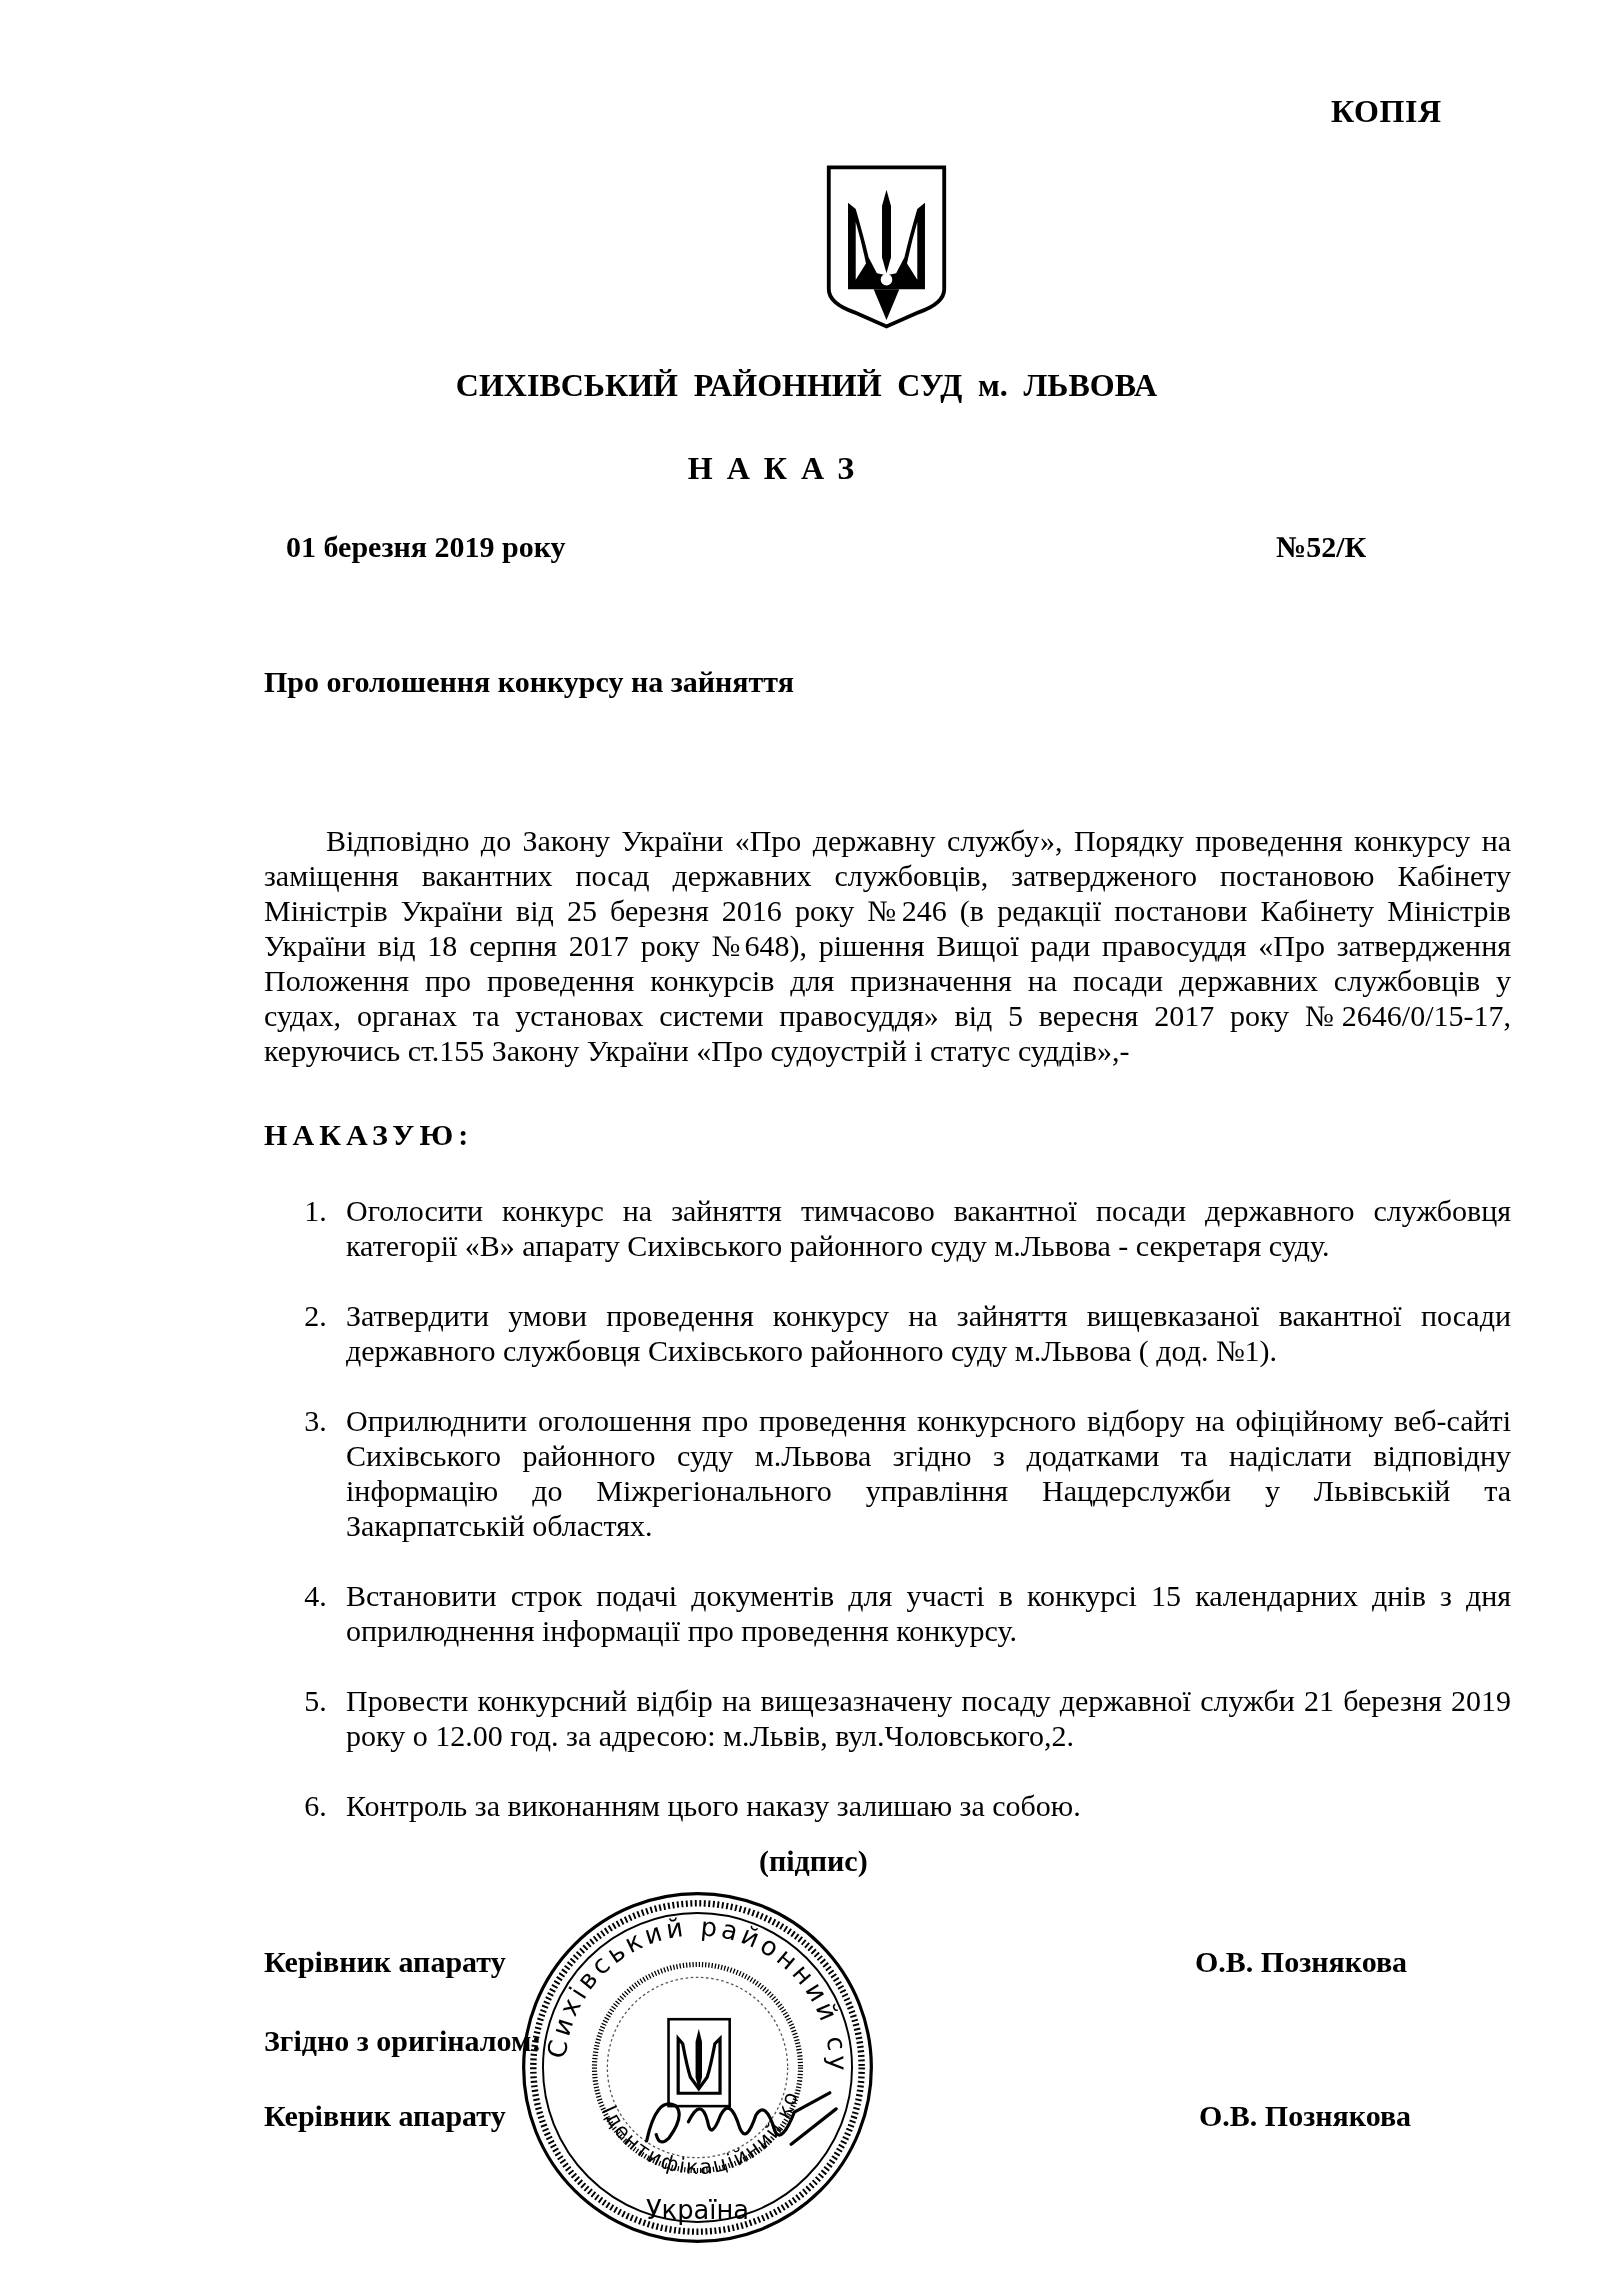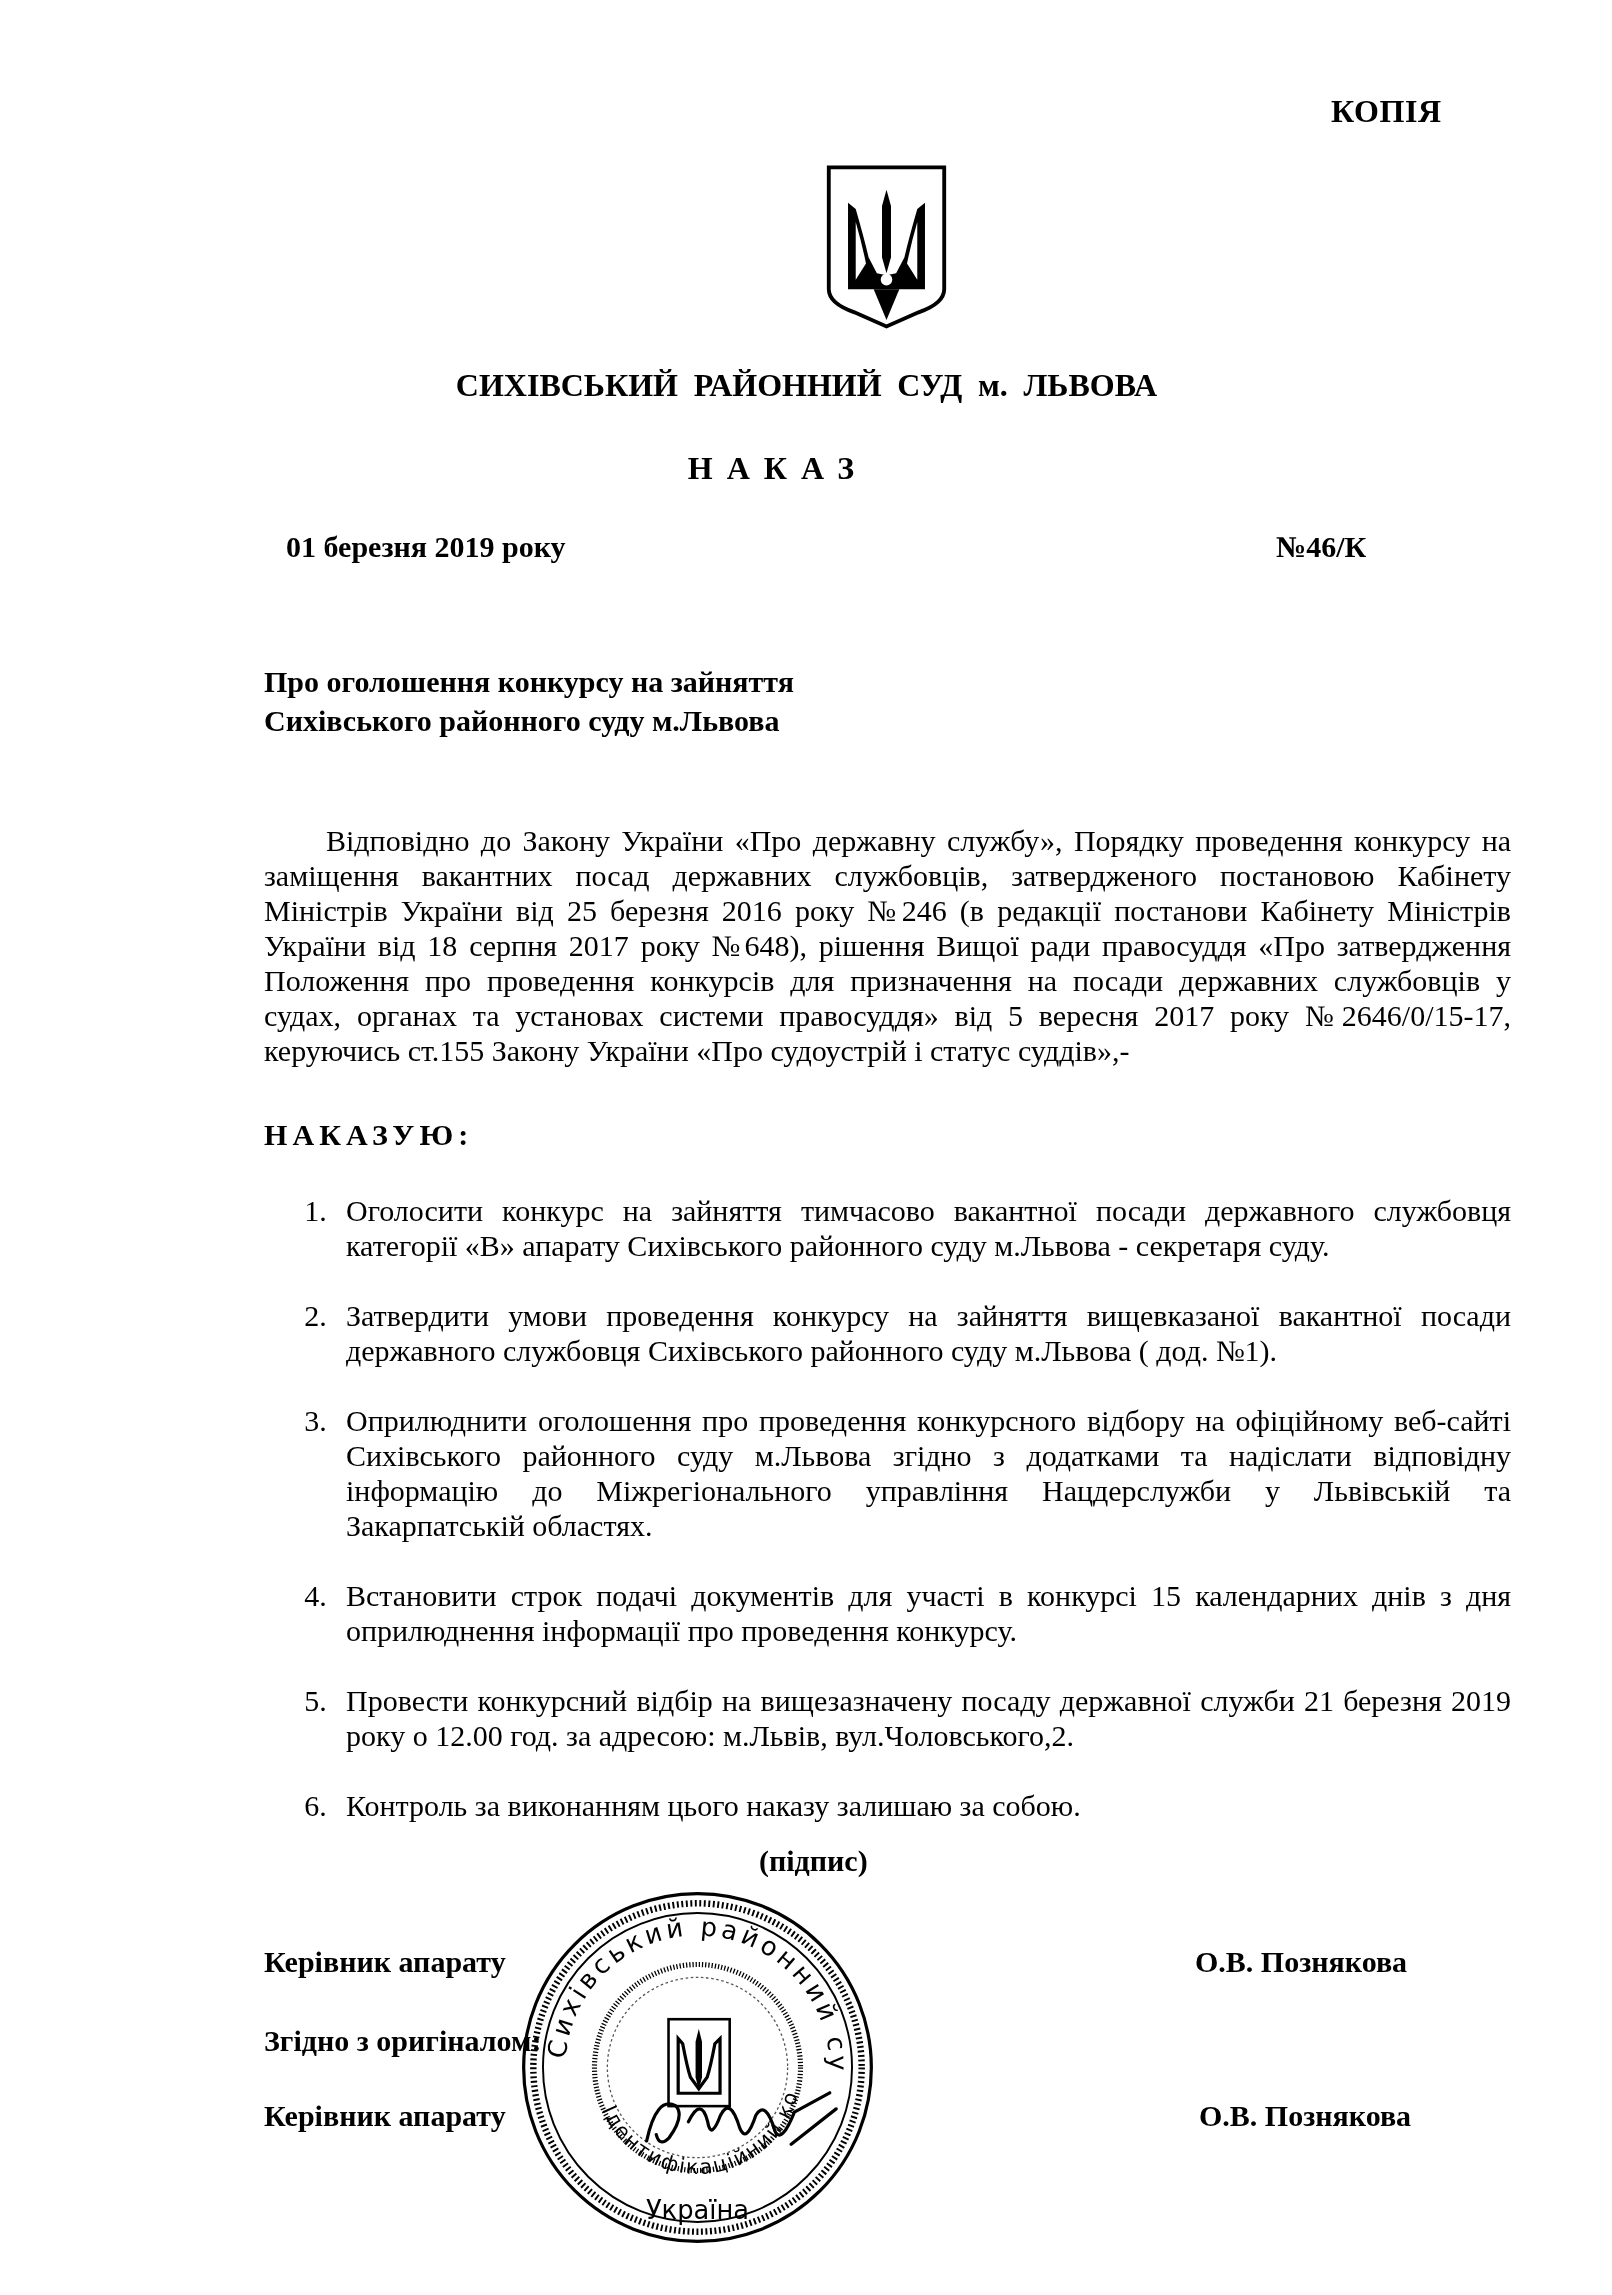--- a/index.html
+++ b/index.html
@@ -37,25 +37,24 @@
   <path d="M10 10 L190 10 L190 200 Q190 222 150 236 L100 258 L50 236 Q10 222 10 200 Z" fill="none" stroke="#000" stroke-width="6"></path>
   <path d="M100 45 L107 70 L107 150 L100 175 L93 150 L93 70 Z" fill="#000"></path>
   <path d="M40 65 L40 200 L160 200 L160 65 L148 75 Q135 120 128 150 L115 175 L100 178 L85 175 L72 150 Q65 120 52 75 Z M52 95 Q62 130 68 160 L52 185 Z M148 95 Q138 130 132 160 L148 185 Z" fill="#000" fill-rule="evenodd"></path>
   <path d="M80 200 L100 248 L120 200 Z" fill="#000"></path>
   <circle cx="100" cy="185" r="9" fill="#fff"></circle>
 </svg>
 
 <div class="abs court-name">СИХІВСЬКИЙ РАЙОННИЙ СУД  м. ЛЬВОВА</div>
 <div class="abs order-title">НАКАЗ</div>
 <div class="abs order-date">01 березня 2019 року</div>
-<div class="abs order-number">№46/К</div>
+<div class="abs order-number">№52/К</div>
 
 <div class="abs subject">
   <div>Про оголошення конкурсу на зайняття</div>
-  <div>Сихівського районного суду м.Львова</div>
 </div>
 
 <div class="abs preamble">Відповідно до Закону України «Про державну службу», Порядку проведення конкурсу на заміщення вакантних посад державних службовців, затвердженого постановою Кабінету Міністрів України від 25 березня 2016 року  №246 (в редакції постанови Кабінету Міністрів України від 18 серпня 2017 року №648), рішення Вищої ради правосуддя «Про затвердження Положення про проведення конкурсів для призначення на посади державних службовців у судах, органах та установах системи правосуддя» від 5 вересня 2017 року №2646/0/15-17, керуючись ст.155 Закону України «Про судоустрій і статус суддів»,-</div>
 
 <div class="abs decree">НАКАЗУЮ:</div>
 
 <ol class="abs items">
   <li class="item">
     <span class="item-num">1.</span>
     <span class="item-text">Оголосити конкурс на зайняття тимчасово вакантної посади державного службовця категорії «В» апарату  Сихівського районного суду м.Львова  - секретаря суду.</span>

